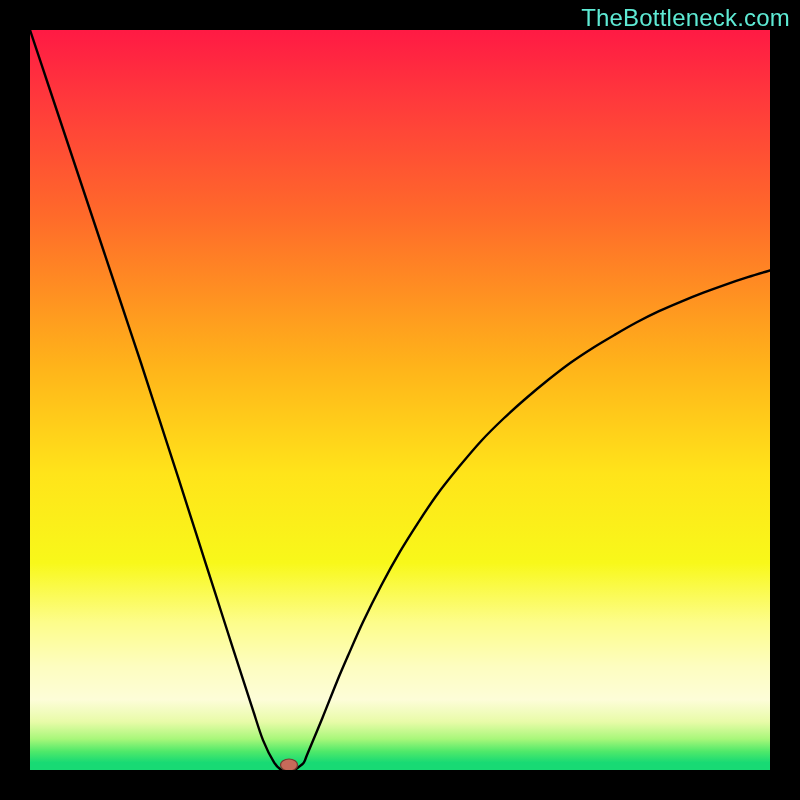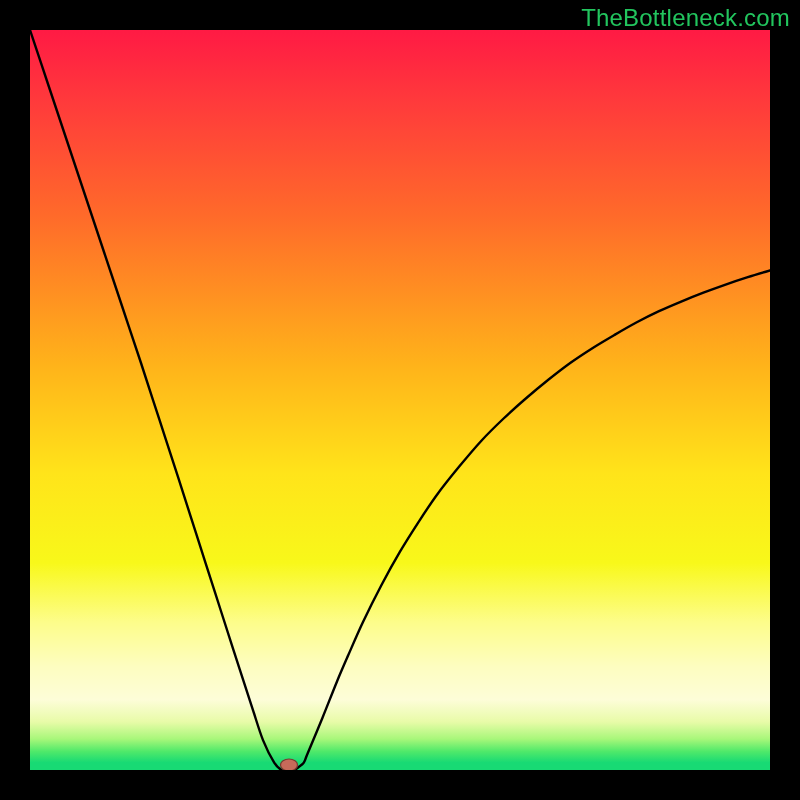--- a/index.html
+++ b/index.html
@@ -21,21 +21,21 @@
     position: absolute;
     left: 30px;
     top: 30px;
     width: 740px;
     height: 740px;
   }
   .attribution {
     position: absolute;
     top: 4px;
     right: 10px;
-    color: #22c55e;
+    color: #5eead4;
     font-size: 24px;
     font-weight: 500;
     letter-spacing: 0.2px;
   }
   svg { display: block; }
 </style>
 </head>
 <body>
 
 <div class="frame">

